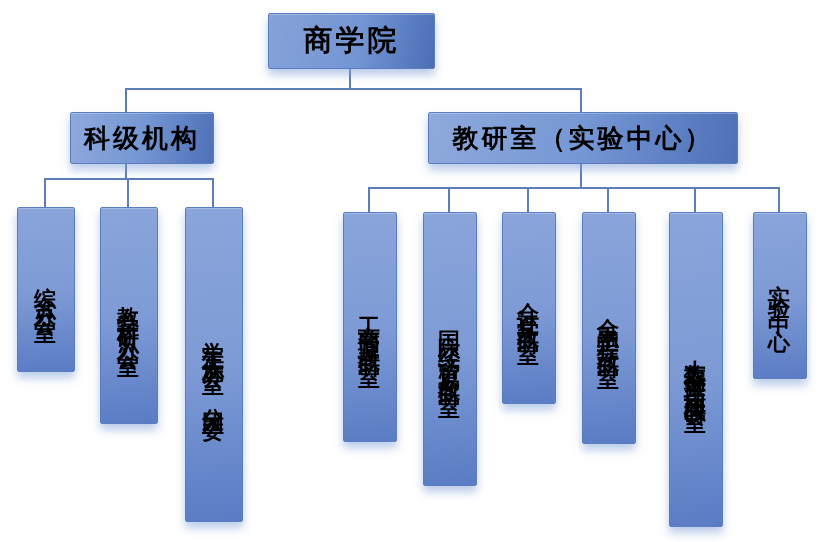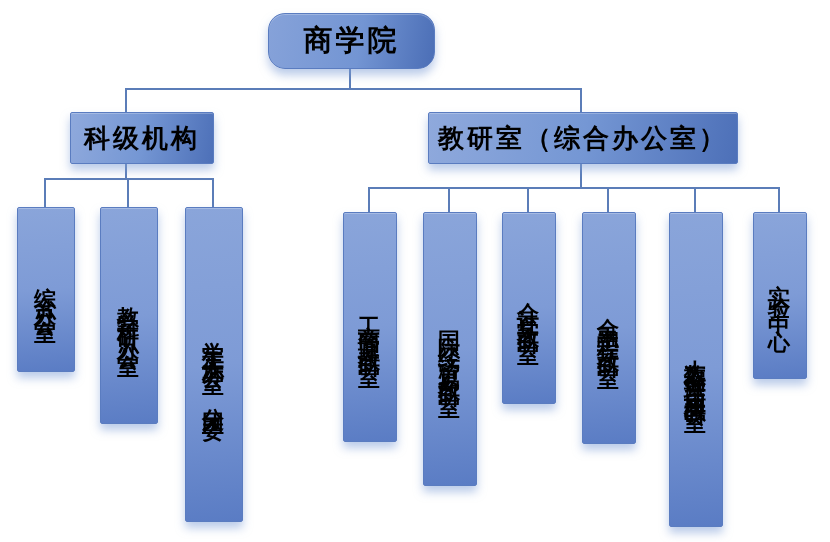--- a/index.html
+++ b/index.html
@@ -22,21 +22,21 @@
   .vnode{
     background:linear-gradient(175deg,#8aa5da 0%,#7e9bd6 50%,#5a7cc4 100%);
   }
   .vnode .vtext{
     writing-mode:vertical-rl;text-orientation:upright;
     font-size:22px;letter-spacing:8px;line-height:1;
   }
   .vnode.tight .vtext{letter-spacing:5px;}
   .vnode.loose .vtext{letter-spacing:15px;}
   
-  .n-root   {left:268px;top:13px; width:165px;height:54px;border-radius:17px;}
+  .n-root   {left:268px;top:13px; width:165px;height:54px;}
   .n-b0     {left:55px; top:112px;width:142px;height:50px;margin-left:15px;}
   .n-b1     {left:428px;top:112px;width:308px;height:50px;}
   .n-b0c0   {left:17px; top:207px;width:56px;height:163px;}
   .n-b0c1   {left:100px;top:207px;width:56px;height:215px;}
   .n-b0c2   {left:185px;top:207px;width:56px;height:313px;}
   .n-b1c0   {left:343px;top:212px;width:52px;height:228px;}
   .n-b1c1   {left:423px;top:212px;width:52px;height:272px;}
   .n-b1c2   {left:502px;top:212px;width:52px;height:190px;}
   .n-b1c3   {left:582px;top:212px;width:52px;height:230px;}
   .n-b1c4   {left:669px;top:212px;width:52px;height:313px;}
@@ -85,21 +85,21 @@
   <div class="line l-b1-d5"></div>
 
   <div class="node hnode root n-root">
     <span>商学院</span>
   </div>
 
   <div class="node hnode n-b0">
     <span>科级机构</span>
   </div>
   <div class="node hnode n-b1">
-    <span>教研室（综合办公室）</span>
+    <span>教研室（实验中心）</span>
   </div>
 
   <div class="node vnode n-b0c0">
     <span class="vtext">综合办公室</span>
   </div>
   <div class="node vnode n-b0c1">
     <span class="vtext">教学科研办公室</span>
   </div>
   <div class="node vnode tight n-b0c2">
     <span class="vtext">学生工作办公室-分团委</span>

